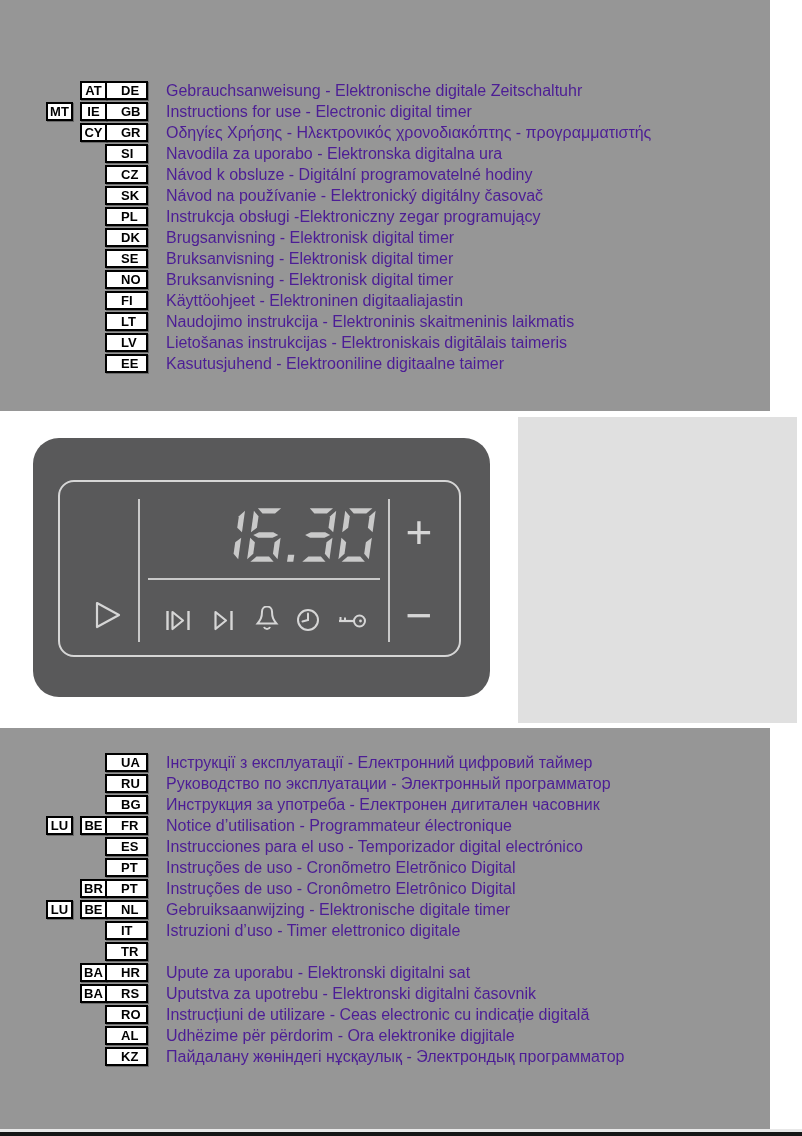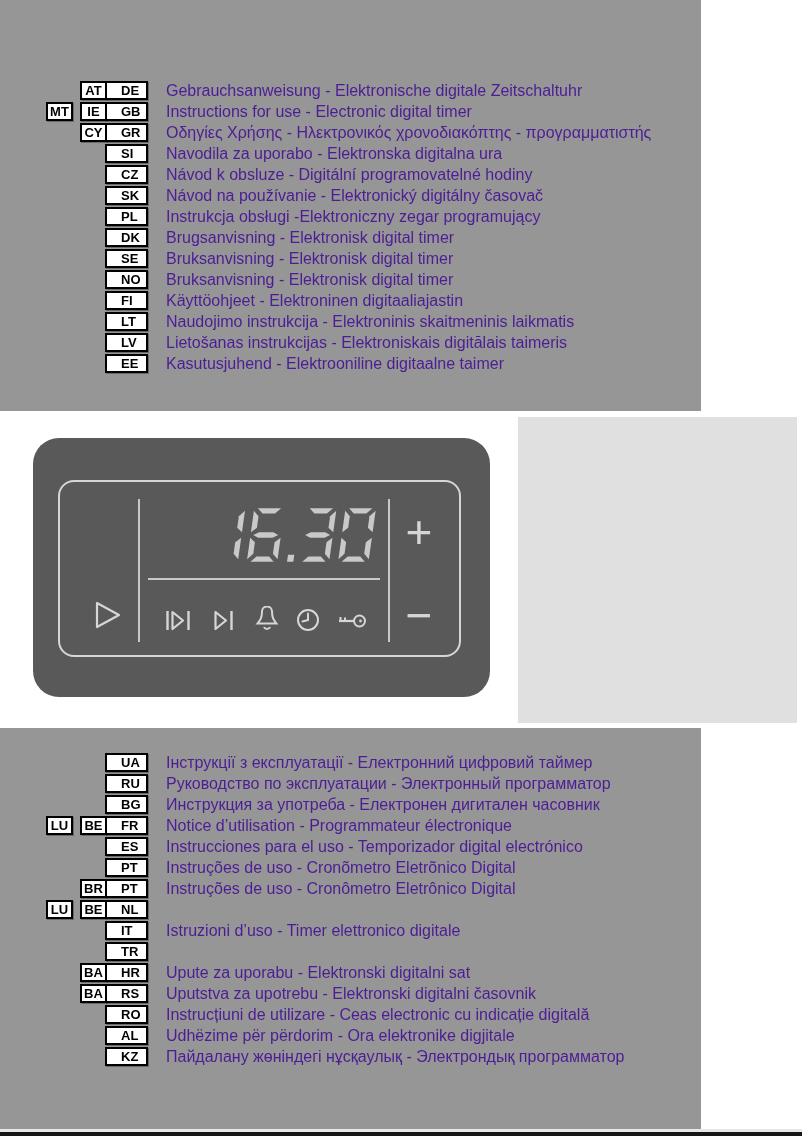--- a/index.html
+++ b/index.html
@@ -1,20 +1,20 @@
 <!DOCTYPE html>
 <html><head>
 <meta charset="utf-8">
 <style>
   html,body{margin:0;padding:0;}
   .page{
     position:relative;width:802px;height:1136px;overflow:hidden;
     background:#ffffff;font-family:"Liberation Sans","DejaVu Sans",sans-serif;
   }
-  .lang-section{position:absolute;left:0;width:701px;background:#969696;}
+  .lang-section{position:absolute;left:0;width:770px;background:#969696;}
   .lang-section.top{top:0;height:411px;}
   .lang-section.bottom{top:728px;height:401px;}
   .rows{position:absolute;left:0;right:0;}
   .top .rows{top:80px;}
   .bottom .rows{top:24px;}
   .lang-row{display:flex;align-items:center;height:21px;}
   .codes{width:148px;display:flex;justify-content:flex-end;align-items:center;gap:7px;flex:none;}
   .code-group{display:flex;}
   .code-group .code-box + .code-box{margin-left:-2px;}
   .code-box{
@@ -334,20 +334,21 @@
         <div class="lang-row">
           <div class="codes">
             <div class="code-group">
               <span class="code-box">LU</span>
             </div>
             <div class="code-group">
               <span class="code-box">BE</span>
               <span class="code-box wide">NL</span>
             </div>
           </div>
+          <div class="lang-text">Gebruiksaanwijzing - Elektronische digitale timer</div>
         </div>
         <div class="lang-row">
           <div class="codes">
             <div class="code-group">
               <span class="code-box wide">IT</span>
             </div>
           </div>
           <div class="lang-text">Istruzioni d’uso - Timer elettronico digitale</div>
         </div>
         <div class="lang-row">

